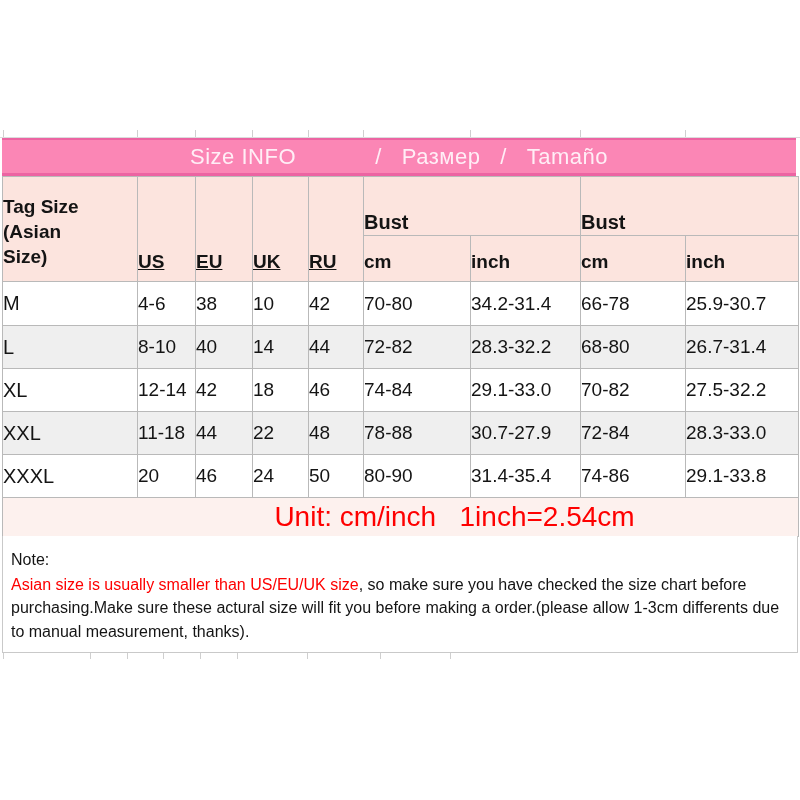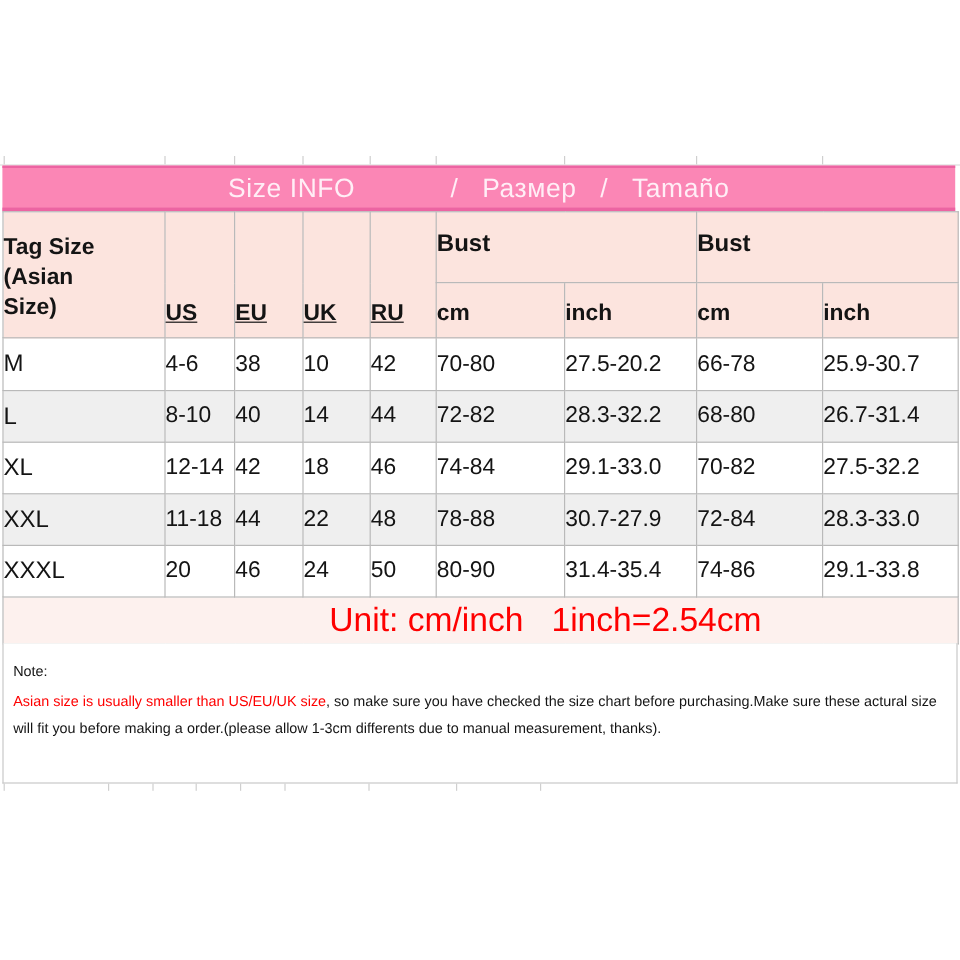--- a/index.html
+++ b/index.html
@@ -59,21 +59,21 @@
     vertical-align: middle; padding-top: 4px;
   }
   td.colhead {
     background: var(--header-pink);
     font-weight: bold;
     vertical-align: bottom; padding-bottom: 8px; text-decoration: underline;
   }
   td.group {
     background: var(--header-pink);
     font-weight: bold; font-size: 20px;
-    vertical-align: bottom; padding-bottom: 20px;
+    vertical-align: bottom; padding-bottom: 1px;
   }
   td.subhead {
     background: var(--header-pink);
     font-weight: bold;
     vertical-align: bottom; padding-bottom: 8px;
   }
   tr.alt td { background: var(--stripe-gray); }
   .size-table td.tagcol { font-size: 20px; }
 
   td.unit-cell {
@@ -86,21 +86,21 @@
   }
 
   
   .note-box {
     position: absolute; left: 2px; top: 536px;
     width: 796px; height: 117px; box-sizing: border-box;
     border-left: 1px solid #c9c9c9;
     border-right: 1px solid #c9c9c9;
     border-bottom: 1px solid #c9c9c9;
     padding: 12px 8px 0 8px;
-    font-size: 12px; line-height: 23.5px;
+    font-size: 16px; line-height: 23.5px;
     background: #ffffff;
   }
   .note-label { margin: 0 0 1px 0; }
   .note-text { margin: 0; }
   .red-text { color: var(--accent-red); }
 </style>
 </head>
 <body>
 
 <div class="gridline-top"></div>
@@ -159,21 +159,21 @@
     <td class="subhead">cm</td>
     <td class="subhead">inch</td>
   </tr>
   <tr class="r1">
     <td class="tagcol">M</td>
     <td>4-6</td>
     <td>38</td>
     <td>10</td>
     <td>42</td>
     <td>70-80</td>
-    <td>27.5-20.2</td>
+    <td>34.2-31.4</td>
     <td>66-78</td>
     <td>25.9-30.7</td>
   </tr>
   <tr class="r2 alt">
     <td class="tagcol">L</td>
     <td>8-10</td>
     <td>40</td>
     <td>14</td>
     <td>44</td>
     <td>72-82</td>

